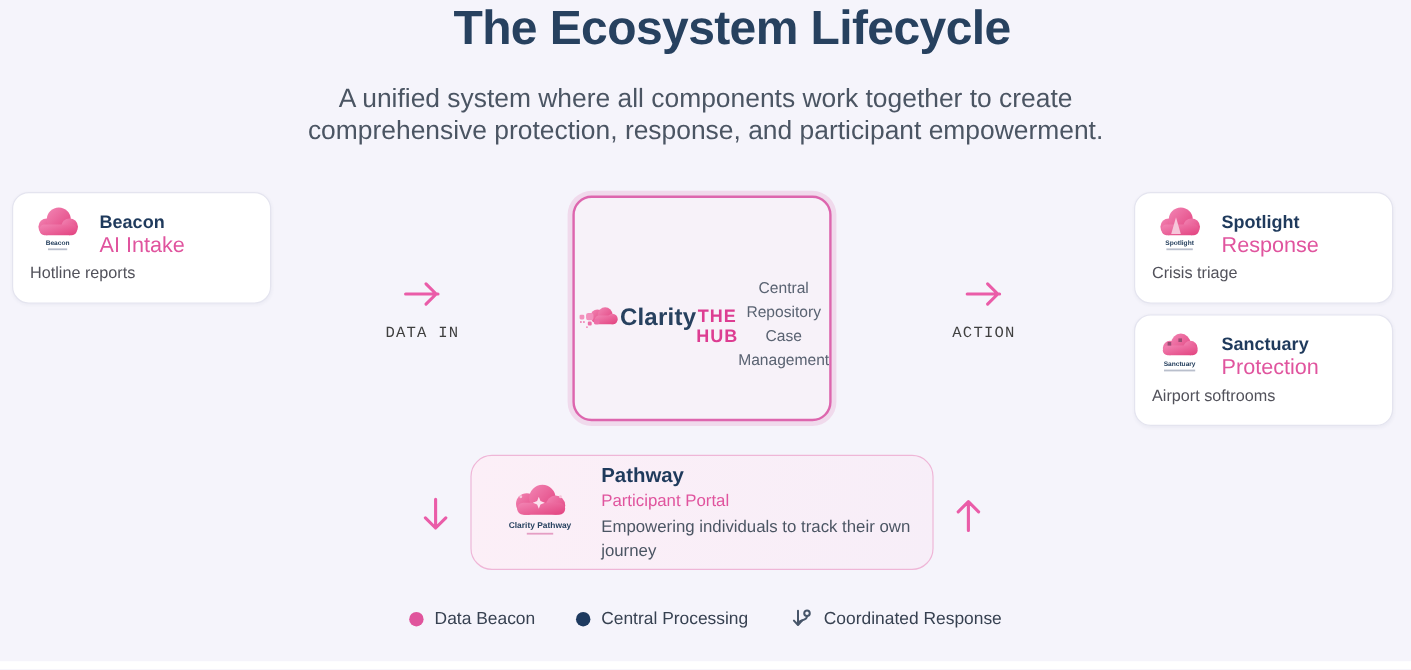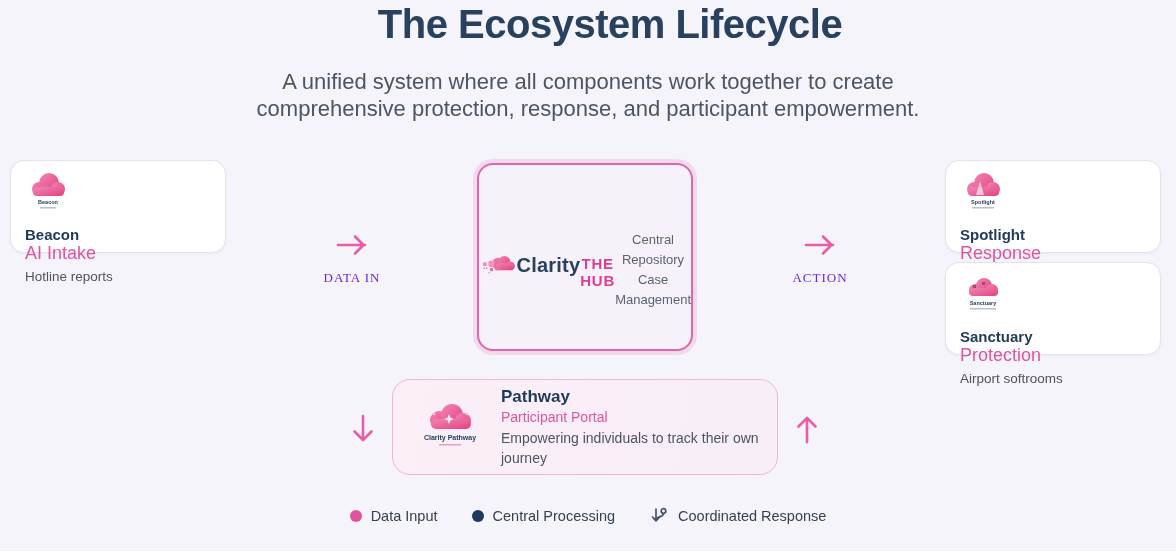--- a/index.html
+++ b/index.html
@@ -22,21 +22,21 @@
     color: #4b5563;
   }
 
   
   .card {
     position: absolute; width: 216px; height: 93px;
     background: #ffffff; border: 1px solid #e4e4ef; border-radius: 14px;
     box-shadow: 0 1px 3px rgba(40,50,90,0.05);
     padding: 10px 14px;
   }
-  .card-head { display: flex; align-items: flex-start; gap: 12px; flex-direction: column; }
+  .card-head { display: flex; align-items: flex-end; gap: 12px; }
   .card-titles { display: flex; flex-direction: column; }
   .card-name { font-size: 15px; font-weight: 700; color: #1f3a5c; line-height: 19px; }
   .card-role { font-size: 18px; color: #e0549e; line-height: 18px; }
   .card-desc { margin-top: 7px; font-size: 13.5px; color: #52525b; }
 
   .pos-beacon    { left: 10px;  top: 160px; }
   .pos-sentinel  { left: 10px;  top: 262px; }
   .pos-spotlight { left: 945px; top: 160px; }
   .pos-sanctuary { left: 945px; top: 262px; }
 
@@ -50,22 +50,22 @@
   }
   .hub-logo-text { font-size: 20px; font-weight: 800; color: #27415f; margin-top: 2px; letter-spacing: 0.2px; }
   .hub-label { margin-top: 15px; font-size: 15px; font-weight: 700; color: #dd3d92; letter-spacing: 0.8px; }
   .hub-lines { margin-top: 11px; font-size: 13px; color: #5a6372; line-height: 20px; }
 
   
   .flow { position: absolute; width: 84px; display: flex; flex-direction: column; align-items: center; }
   .pos-datain { left: 310px; top: 232px; }
   .pos-action { left: 778px; top: 232px; }
   .flow-label {
-    margin-top: 12px; font-family: Liberation Serif, serif;
-    font-size: 13px; color: #6d28d9; letter-spacing: 1px;
+    margin-top: 12px; font-family: Liberation Mono, monospace;
+    font-size: 13px; color: #404040; letter-spacing: 1px;
   }
   .varrow { position: absolute; }
   .pos-arrow-down { left: 351px; top: 412px; }
   .pos-arrow-up   { left: 795px; top: 412px; }
 
   
   .pathway {
     position: absolute; left: 392px; top: 379px; width: 386px; height: 96px;
     background: linear-gradient(100deg, #fceff7 0%, #f7eef8 100%);
     border: 1px solid #efb6d7; border-radius: 18px;
@@ -224,21 +224,21 @@
     </div>
   </div>
 
   <svg class="varrow pos-arrow-up" width="24" height="34" viewBox="0 0 24 34">
     <path d="M12 30V6M3.5 14.5 12 6 20.5 14.5" fill="none" stroke="#ea5ca8" stroke-width="2.6" stroke-linecap="round" stroke-linejoin="round"></path>
   </svg>
 
   <div class="legend">
     <div class="legend-item">
       <span class="dot dot-pink"></span>
-      <span>Data Input</span>
+      <span>Data Beacon</span>
     </div>
     <div class="legend-item">
       <span class="dot dot-navy"></span>
       <span>Central Processing</span>
     </div>
     <div class="legend-item">
       <svg width="20" height="20" viewBox="0 0 20 20">
         <circle cx="14.5" cy="5" r="2.3" fill="none" stroke="#475569" stroke-width="1.7"></circle>
         <path d="M14.5 7.5c0 4.2-7.5 2.6-7.5 6.5" fill="none" stroke="#475569" stroke-width="1.7" stroke-linecap="round"></path>
         <path d="M7 3v11.3M3.6 11.2 7 14.8l3.4-3.6" fill="none" stroke="#475569" stroke-width="1.7" stroke-linecap="round" stroke-linejoin="round"></path>

